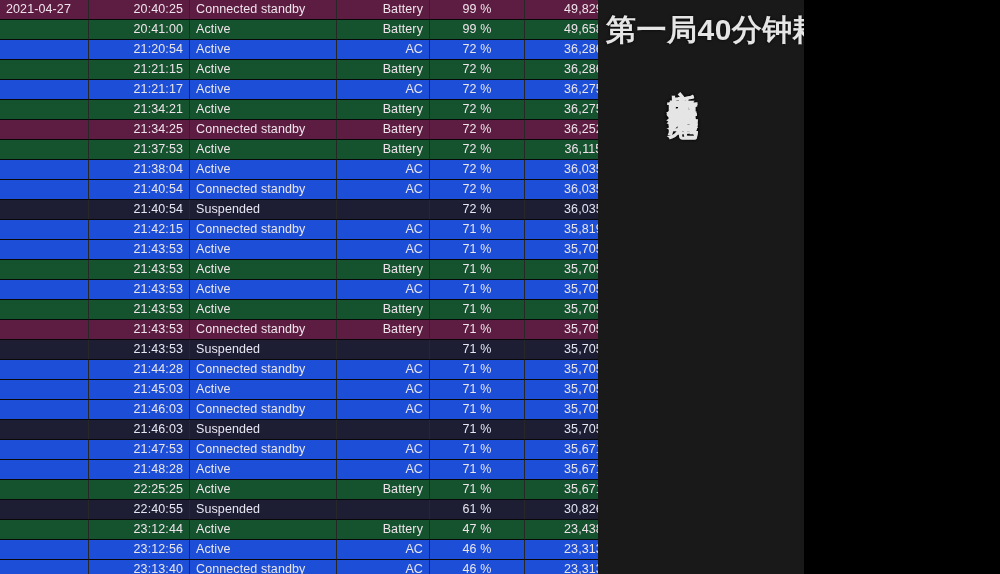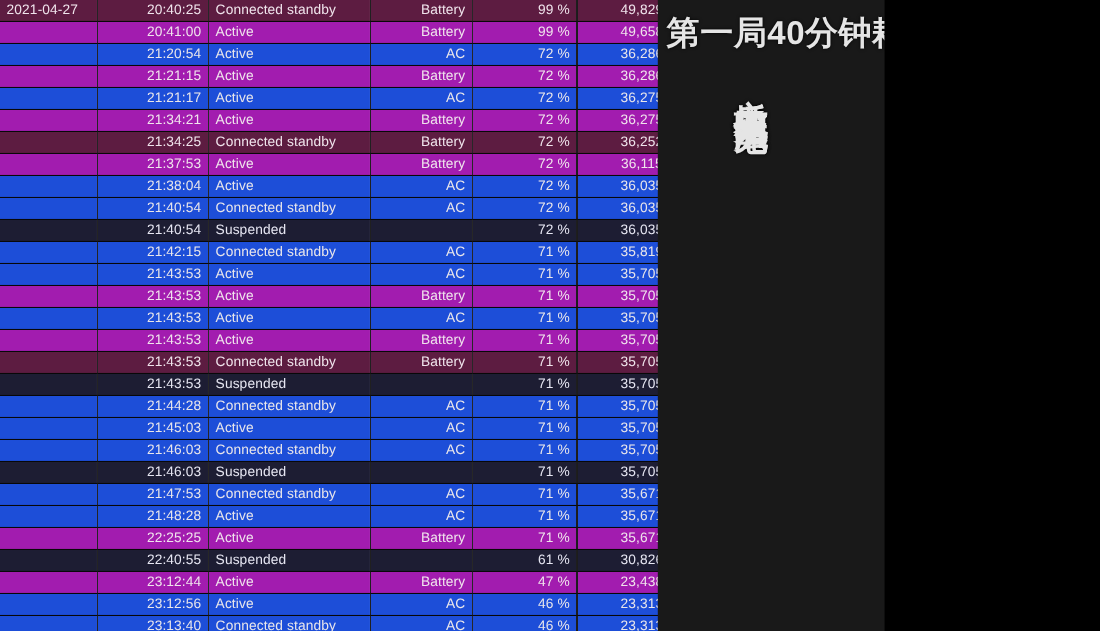--- a/index.html
+++ b/index.html
@@ -61,32 +61,32 @@
   td.c-state {
     width: 134px;
     text-align: left;
   }
   td.c-source {
     width: 80px;
     text-align: right;
   }
   td.c-pct {
     width: 82px;
-    text-align: right;
+    text-align: center;
   }
   td.c-cap {
     width: 138px;
     text-align: center;
     border-right: none;
   }
 
   
   tr.row-ac          { background: #1d4ed8; }
   tr.row-ac-dim      { background: #1d4ed8; }
-  tr.row-battery     { background: #a21caf; }
+  tr.row-battery     { background: #14532d; }
   tr.row-standby-bat { background: #5d1c41; }
   tr.row-suspended   { background: #1d1d33; }
 
   tr.row-battery td, tr.row-standby-bat td { color: #f0e4ec; }
   tr.row-suspended td { color: #e6e6f2; }
 
   
   #annotation-panel {
     position: absolute;
     left: 598px;

